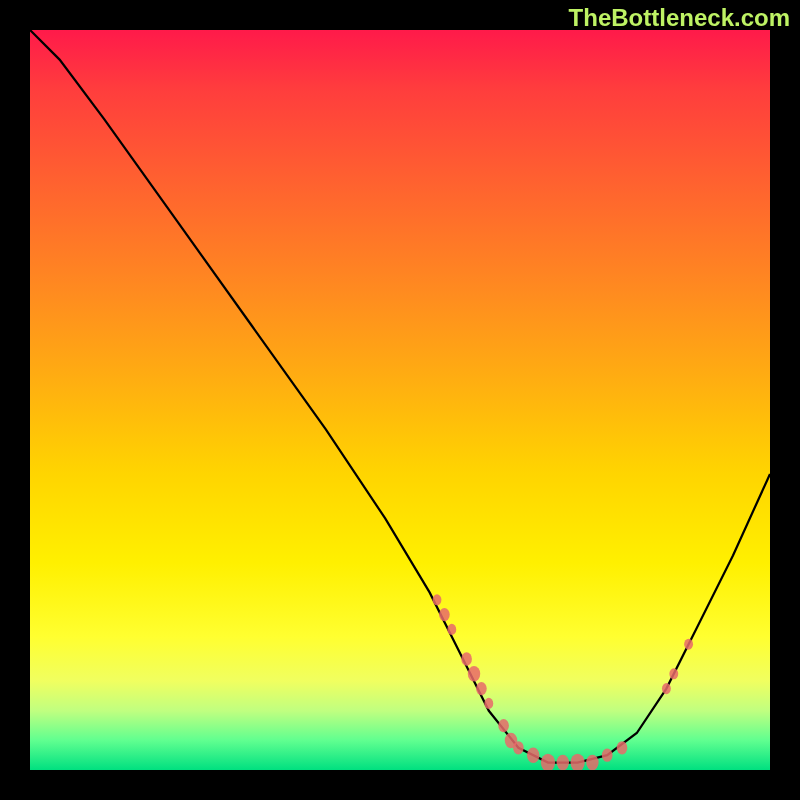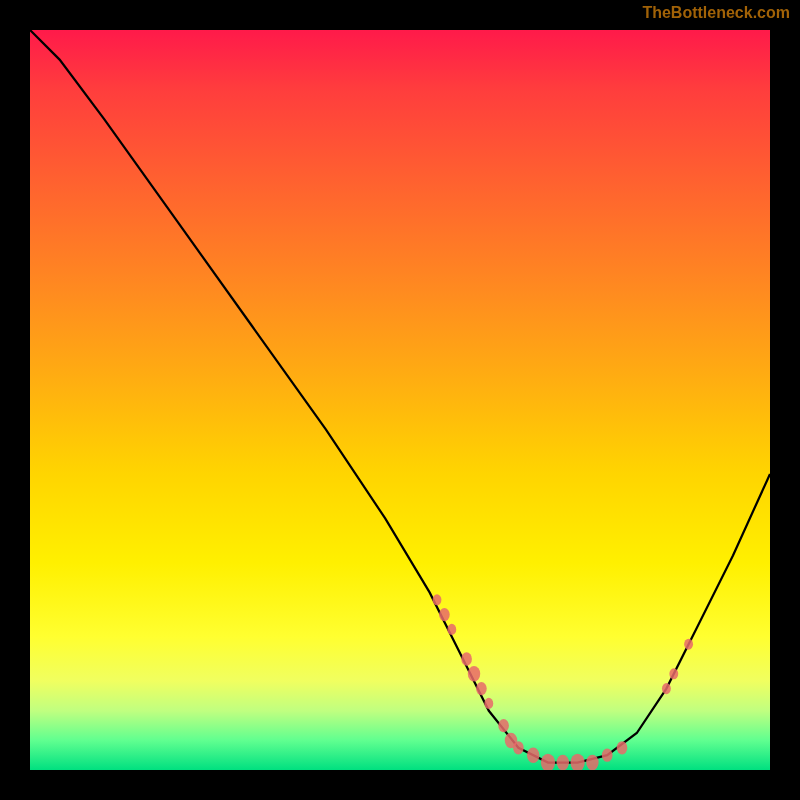--- a/index.html
+++ b/index.html
@@ -8,22 +8,22 @@
     background: #000;
     width: 800px;
     height: 800px;
     position: relative;
     font-family: Arial, sans-serif;
   }
   .watermark {
     position: absolute;
     top: 4px;
     right: 10px;
-    color: #a16207;
-    font-size: 16px;
+    color: #bef264;
+    font-size: 24px;
     font-weight: bold;
     z-index: 10;
   }
   .plot-area {
     position: absolute;
     left: 30px;
     top: 30px;
     width: 740px;
     height: 740px;
     overflow: hidden;

